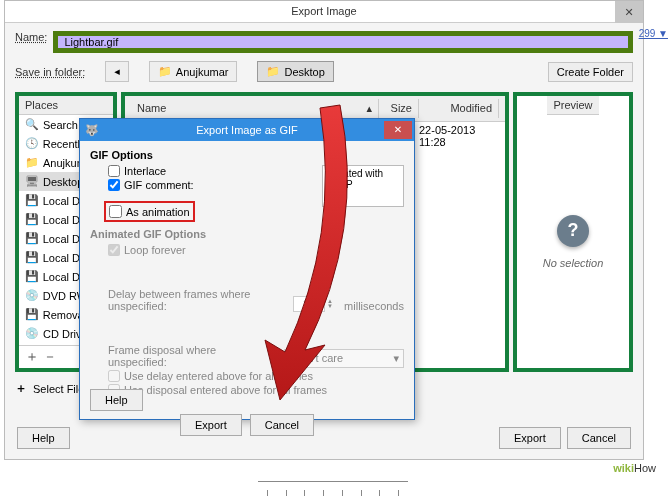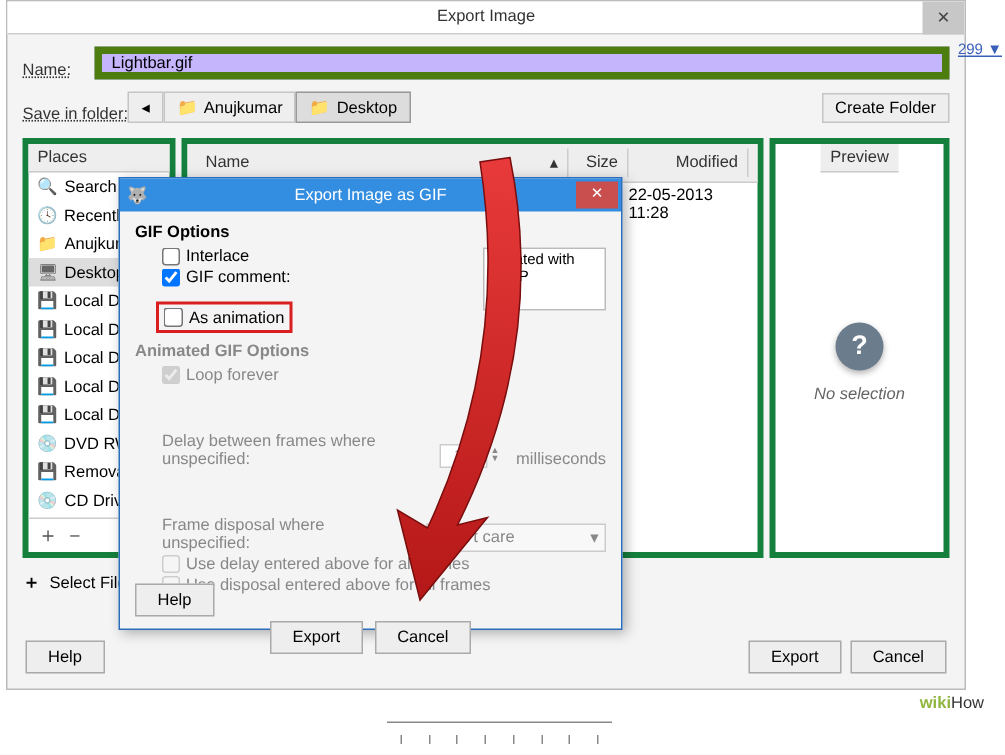--- a/index.html
+++ b/index.html
@@ -3,25 +3,25 @@
 <meta charset="utf-8">
 <style>
 * { box-sizing: border-box; margin: 0; padding: 0; font-family: "Segoe UI", Tahoma, sans-serif; font-size: 11px; }
 body { background: #fff; width: 670px; height: 503px; overflow: hidden; position: relative; }
 
 .parent-dialog { position: absolute; left: 4px; top: 0; width: 640px; height: 460px; background: #f4f4f4; border: 1px solid #bbb; }
 .pd-title { background: #fff; color: #333; height: 22px; text-align: center; padding-top: 4px; border-bottom: 1px solid #ccc; position: relative; }
 .pd-close { position: absolute; right: 0; top: 0; width: 28px; height: 22px; background: #c7c7c7; color: #444; text-align: center; line-height: 22px; cursor: pointer; }
 
 .pd-body { padding: 8px 10px; }
-.row { display: flex; align-items: flex-end; gap: 16px; margin-bottom: 8px; }
+.row { display: flex; align-items: flex-start; gap: 6px; margin-bottom: 8px; }
 .lbl { color: #333; text-decoration: underline dotted; }
 .name-input { flex: 1; height: 22px; border: 5px solid #4d7c0f; background: #c4b5fd; padding: 2px 6px; }
 
-.save-in { display: flex; align-items: flex-end; gap: 0; }
+.save-in { display: flex; align-items: center; gap: 20px; }
 .path-btn { border: 1px solid #c5c5c5; background: #eee; padding: 3px 8px; display: flex; align-items: center; gap: 4px; cursor: pointer; }
 .path-btn.active { background: #ddd; border-color: #999; }
 .create-folder { margin-left: auto; }
 
 .pd-columns { display: flex; gap: 4px; margin-top: 10px; height: 280px; }
 .places-col, .name-col, .preview-col { border: 4px solid #15803d; background: #fff; }
 .places-col { width: 102px; display: flex; flex-direction: column; }
 .name-col { flex: 1; }
 .preview-col { width: 120px; display: flex; flex-direction: column; align-items: center; }
 

